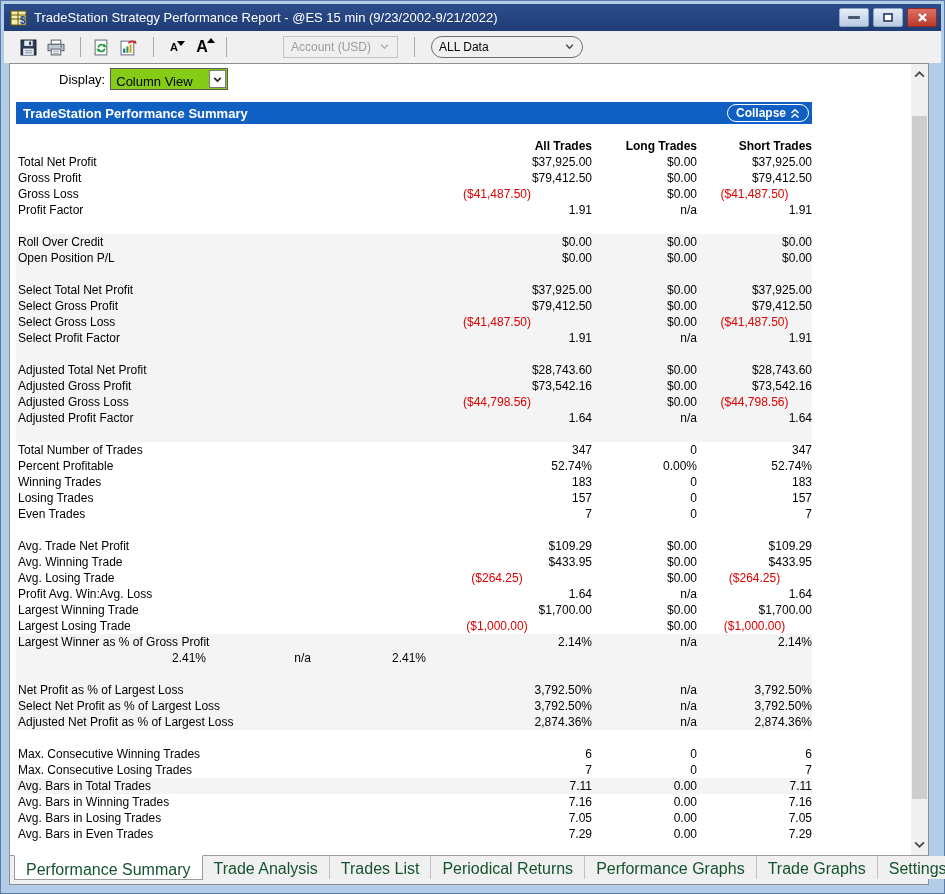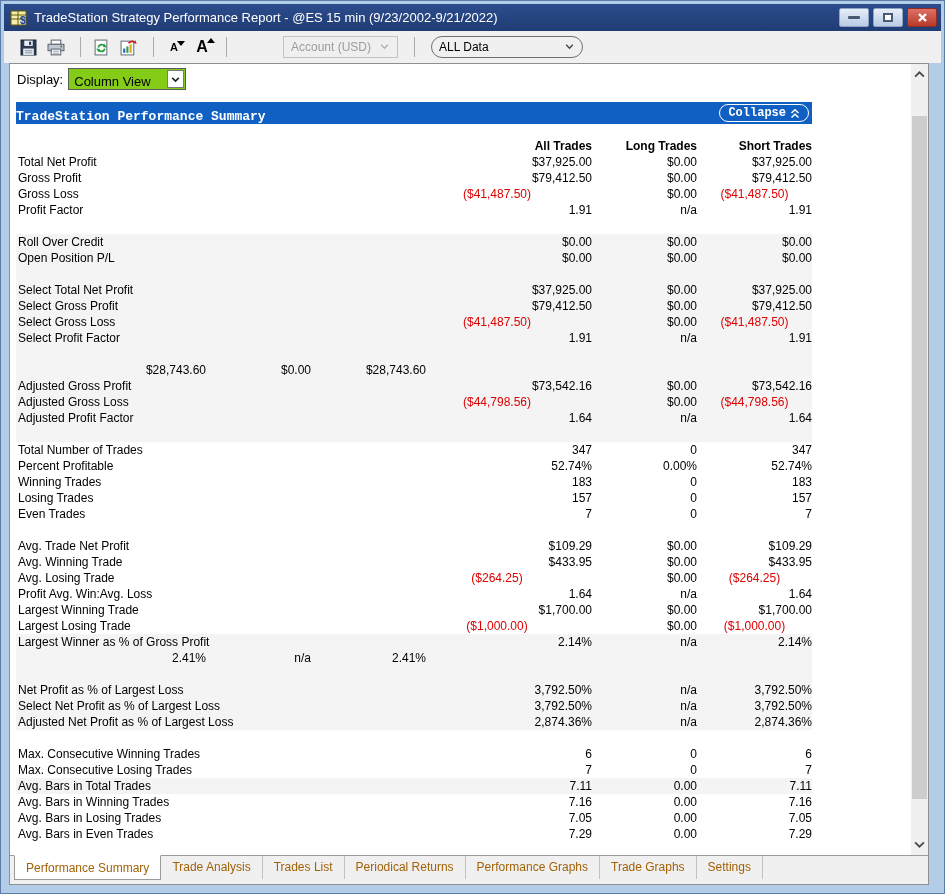--- a/index.html
+++ b/index.html
@@ -36,30 +36,30 @@
   .fontA { position:relative; font-weight:bold; color:#000; }
   .tri { position:absolute; width:0; height:0; }
   .tri.down { border-left:4px solid transparent; border-right:4px solid transparent; border-top:5px solid #000; }
   .tri.up { border-left:4px solid transparent; border-right:4px solid transparent; border-bottom:5px solid #000; }
 
   
   .client { position:absolute; left:8px; top:62px; width:920px; height:822px;
             background:#fff; border:1px solid #8f8f8f; }
   .display-row { position:absolute; left:0; top:0; right:17px; height:30px; background:#fff;
                  display:flex; align-items:center; padding-left:7px; font-size:13px; }
-  .display-label { margin-right:5px; }
+  .display-label { margin-right:5px;margin-left:42px; }
   .combo-classic { width:118px; height:22px; border:1px solid #5a5a5a; background:#84cc16;
                    display:flex; align-items:flex-end; font-size:13px; position:relative; padding-left:5px; }
   .combo-classic .cbtn { position:absolute; right:1px; top:1px; bottom:1px; width:17px;
                          border:1px solid #7a7a7a; background:#fff; display:flex; align-items:center; justify-content:center; }
 
   .report { position:absolute; left:0; top:30px; right:17px; bottom:29px; background:#fff; overflow:hidden; }
 
   .bluebar { position:absolute; left:6px; top:8px; width:796px; height:22px; background:#1060c4;
-             color:#fff; font-weight:bold; font-size:13px; display:flex; align-items:flex-end; padding-left:0;font-family:Liberation Mono, monospace; }
+             color:#fff; font-weight:bold; font-size:13px; display:flex; align-items:center; padding-left:7px; }
   .collapse { position:absolute; right:3px; top:2px; height:18px; border:1px solid #fff; border-radius:9px;
               display:flex; align-items:center; padding:0 8px; font-size:12px; font-weight:bold; gap:4px; }
 
   .table { position:absolute; left:6px; top:44px; width:796px; font-size:12px; }
   .trow { display:flex; height:16px; line-height:16px; }
   .trow.band { background:#f4f4f4; }
   .tlabel { flex:1; padding-left:2px; white-space:nowrap; }
   .tcell { text-align:right; white-space:nowrap; }
   .tcell.c0 { width:190px; } .tcell.c1 { width:105px; } .tcell.c2 { width:115px; }
   .tcell.neg { color:#dd0000;text-align:center; }
@@ -67,21 +67,21 @@
 
   
   .vscroll { position:absolute; right:0; top:0; width:17px; bottom:29px; background:#f0f0f0; }
   .sbtn { position:absolute; left:0; width:17px; height:17px; display:flex; align-items:center; justify-content:center; }
   .sbtn.up { top:2px; } .sbtn.down { bottom:2px; }
   .sthumb { position:absolute; left:1px; width:15px; top:52px; height:683px; background:#cdcdcd; }
 
   
   .tabbar { position:absolute; left:0; right:0; bottom:0; height:29px; background:#f0f0f0;
             border-top:1px solid #9b9b9b; display:flex; align-items:flex-start; padding-left:4px; }
-  .tab { height:23px; padding:4px 11px 0 11px; font-size:12px; color:#a16207; background:#f0f0f0;
+  .tab { height:23px; padding:4px 11px 0 11px; font-size:16px; color:#14532d; background:#f0f0f0;
          border-right:1px solid #c2c2c2; white-space:nowrap; }
   .tab.active { background:#fff; border:1px solid #9b9b9b; border-top:1px solid #fff;
                 margin-top:-1px; height:25px; padding-top:5px; }
   svg { display:block; }
 </style>
 </head>
 <body>
 
 <div class="window">
 
@@ -270,20 +270,21 @@
             <div class="tcell c2 neg">($41,487.50)</div>
           </div>
           <div class="trow band">
             <div class="tlabel">Select Profit Factor</div>
             <div class="tcell c0">1.91</div>
             <div class="tcell c1">n/a</div>
             <div class="tcell c2">1.91</div>
           </div>
           <div class="trow band"></div>
           <div class="trow band">
+            <div class="tlabel">Adjusted Total Net Profit</div>
             <div class="tcell c0">$28,743.60</div>
             <div class="tcell c1">$0.00</div>
             <div class="tcell c2">$28,743.60</div>
           </div>
           <div class="trow band">
             <div class="tlabel">Adjusted Gross Profit</div>
             <div class="tcell c0">$73,542.16</div>
             <div class="tcell c1">$0.00</div>
             <div class="tcell c2">$73,542.16</div>
           </div>

